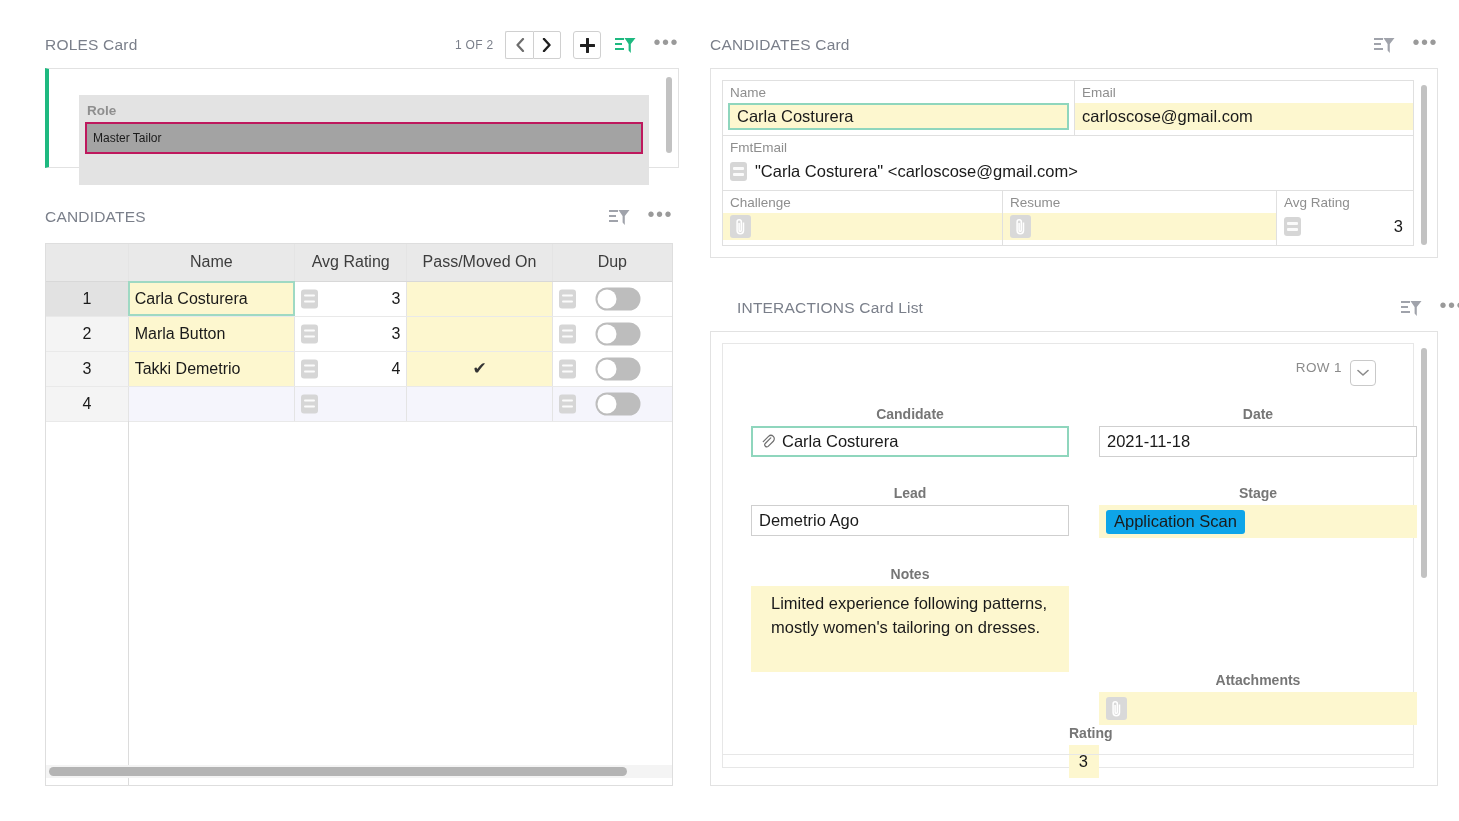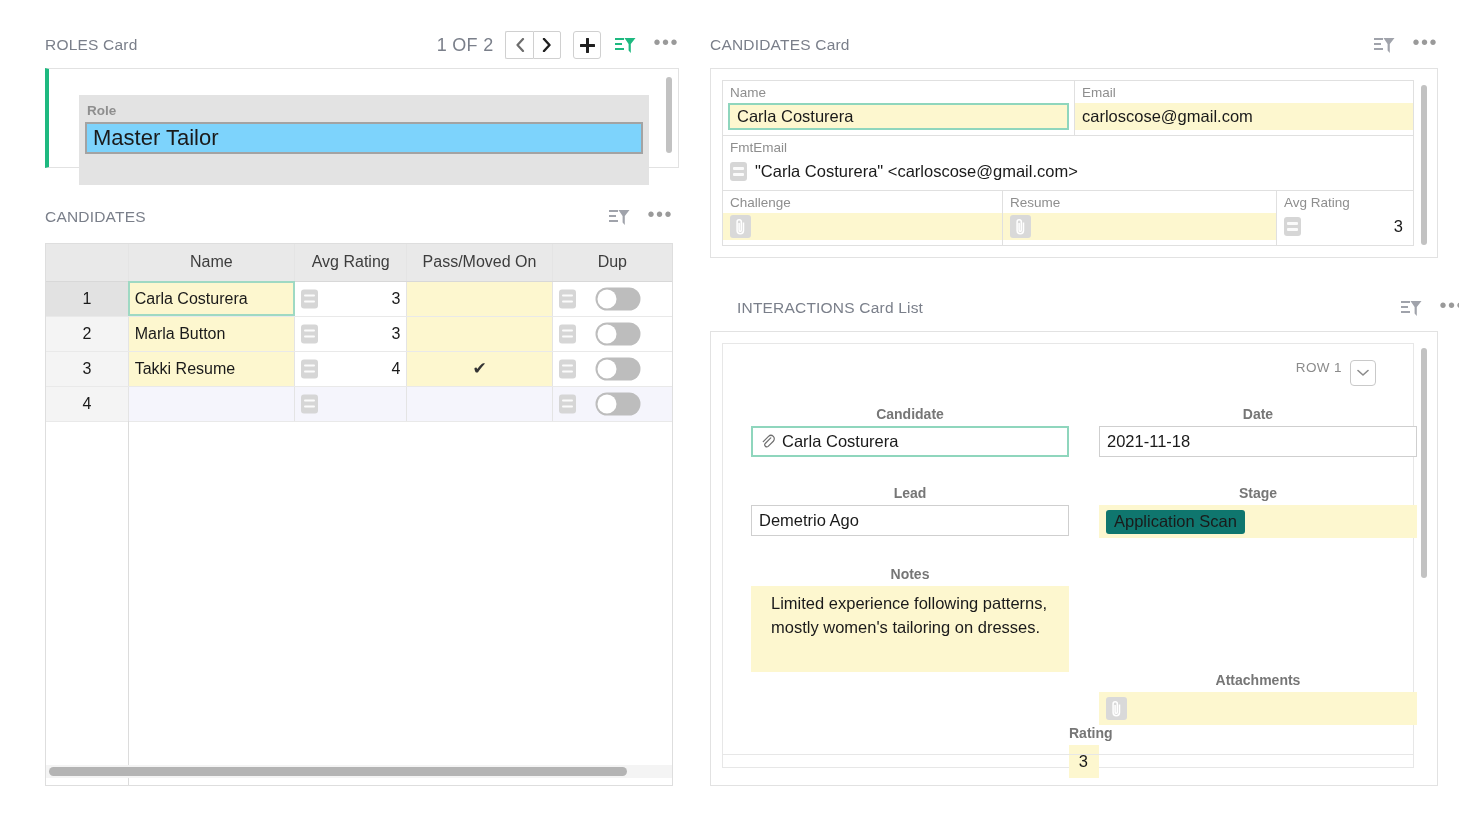--- a/index.html
+++ b/index.html
@@ -21,21 +21,21 @@
   }
   .sec-title {
     font-size: 15.5px;
     color: #7a7f8a;
     letter-spacing: .2px;
     white-space: nowrap;
   }
   .sec-spacer { flex: 1 1 auto; }
 
   .pager-count {
-    font-size: 18px; color: #7a7f8a;
+    font-size: 12px; color: #7a7f8a;
     letter-spacing: .3px; margin-right: 12px;
     white-space: nowrap;
   }
   .navbtn-group { display: flex; margin-right: 12px; }
   .navbtn {
     width: 28px; height: 28px;
     border: 1px solid #d0d0d0;
     background: #fff;
     display: flex; align-items: center; justify-content: center;
     font-size: 17px; line-height: 1; cursor: pointer;
@@ -68,25 +68,25 @@
   .roles-inner {
     position: absolute; left: 30px; top: 26px;
     width: 570px; height: 90px;
     background: #e3e3e3;
     padding: 8px 0 0 0;
   }
   .fld-label-grey { font-size: 13.5px; color: #8e8e8e; padding-left: 8px; font-weight: bold; }
   .role-input {
     margin: 4px 6px 0 6px;
     height: 32px;
-    border: 2px solid #a3a3a3;
-    background: #7dd3fc;
+    border: 2px solid #be185d;
+    background: #a3a3a3;
     display: flex; align-items: center;
     padding-left: 6px;
-    font-size: 22px; color: #1a1a1a;
+    font-size: 12px; color: #1a1a1a;
   }
   .vscroll-track {
     position: absolute; right: 4px; top: 8px; bottom: 8px;
     width: 10px; background: transparent;
   }
   .vscroll-thumb {
     width: 6px; background: #c2c2c2; border-radius: 3px;
     margin: 0 auto;
   }
 
@@ -235,21 +235,21 @@
   .f-box {
     border: 1px solid #cfcfcf; background: #fff; min-height: 31px;
     font-size: 16.5px; color: #1a1a1a;
     display: flex; align-items: center; padding: 0 7px;
   }
   .f-box.sel { border: 2px solid #8fd6bd; }
   .f-box.yellow { border: none; background: #fdf7cf; min-height: 33px; }
   .f-box.tall { align-items: flex-start; padding-top: 5px; line-height: 24px; min-height: 86px; display:block;padding-left:20px;}
   .f-box.right { justify-content: flex-end; padding-right: 11px; }
   .chip {
-    background: #0f766e; border-radius: 3px; padding: 2px 8px 3px 8px;
+    background: #0ea5e9; border-radius: 3px; padding: 2px 8px 3px 8px;
     font-size: 16.5px; color: #1a1a1a;
   }
   .spacer-v { height: 28px; }
   .link-clip { margin-right: 7px; color: #6f6f6f; display: inline-flex; }
   .int-bottomline {
     position: absolute; left: 0; right: 0; bottom: 12px; height: 1px; background: #e7e7e7;
   }
   .int-vscroll {
     position: absolute; right: 10px; top: 16px; height: 230px; width: 6px;
     background: #c2c2c2; border-radius: 3px;
@@ -364,21 +364,21 @@
             <span>3</span>
           </td>
           <td class="pass"></td>
           <td class="dup">
             <span class="fx-icon"></span>
             <span class="toggle"></span>
           </td>
         </tr>
         <tr>
           <td class="rownum">3</td>
-          <td class="name">Takki Resume</td>
+          <td class="name">Takki Demetrio</td>
           <td class="rating">
             <span class="fx-icon"></span>
             <span>4</span>
           </td>
           <td class="pass">
             <span class="check">✔</span>
           </td>
           <td class="dup">
             <span class="fx-icon"></span>
             <span class="toggle"></span>

